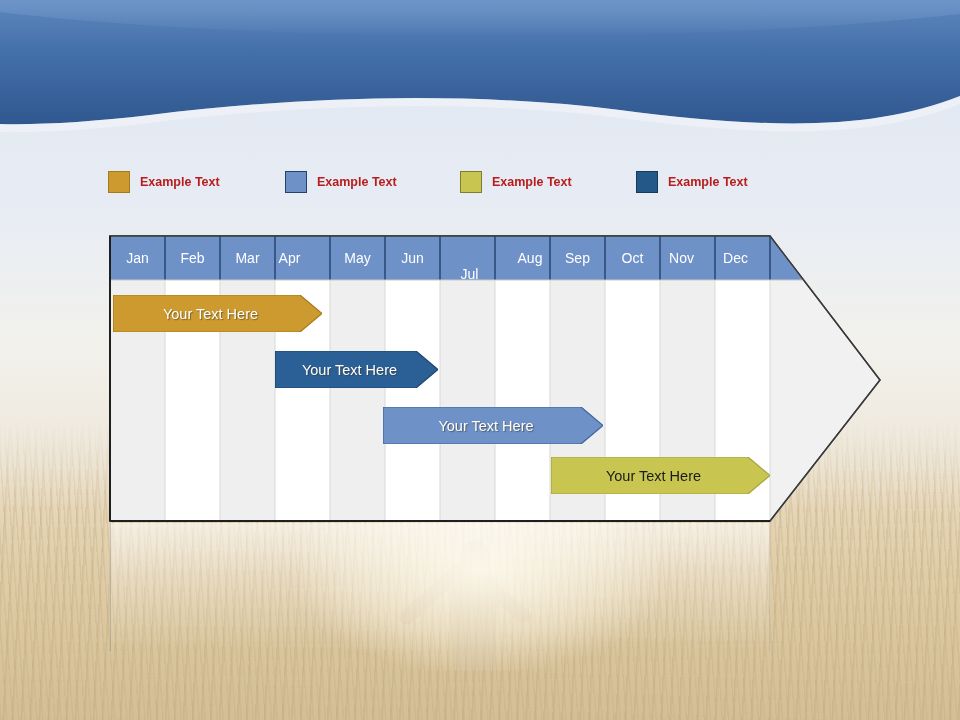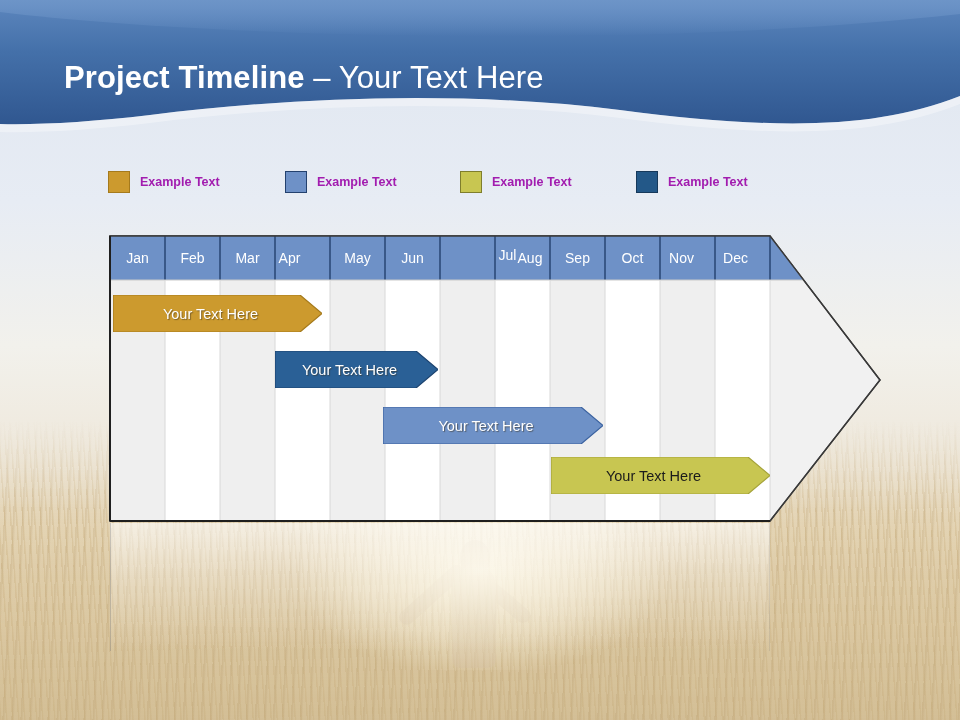--- a/index.html
+++ b/index.html
@@ -60,21 +60,21 @@
     font-size:31px;color:#ffffff;white-space:nowrap;letter-spacing:.1px;
   }
   .title .strong{font-weight:bold;}
   .title .light{font-weight:normal;}
 
   
   .legend{position:absolute;left:108px;top:166px;height:32px;}
   .legend-item{position:absolute;top:0;display:flex;align-items:center;height:32px;}
   .swatch{width:22px;height:22px;border:1.5px solid #23416e;box-sizing:border-box;}
   .legend-label{
-    margin-left:10px;font-size:12.5px;font-weight:bold;color:#a21caf;white-space:nowrap;
+    margin-left:10px;font-size:12.5px;font-weight:bold;color:#b91c1c;white-space:nowrap;
   }
 
   
   .chart{position:absolute;left:0;top:0;width:960px;height:720px;pointer-events:none;}
   .chart svg{display:block;}
 
   .bar{position:absolute;height:37px;}
   .bar svg{display:block;position:absolute;left:0;top:0;}
   .bar-label{
     position:absolute;left:0;top:0;height:37px;width:100%;
@@ -129,23 +129,20 @@
           <stop offset="0%" stop-color="#6e95c8" stop-opacity=".95"></stop>
           <stop offset="100%" stop-color="#6e95c8" stop-opacity="0"></stop>
         </linearGradient>
       </defs>
       <path d="M0,0 L960,0 L960,96 C870,132 760,128 620,110 C470,91 300,96 150,115 C90,122 40,125 0,124 Z" fill="url(#bannerGrad)"></path>
       <path d="M0,0 L960,0 L960,14 C780,34 560,40 340,34 C200,30 80,22 0,12 Z" fill="url(#bannerTopGloss)"></path>
       <path d="M0,124 C40,125 90,122 150,115 C300,96 470,91 620,110 C760,128 870,132 960,96 L960,104 C870,140 760,136 620,118 C470,99 300,104 150,123 C90,130 40,133 0,132 Z" fill="#ffffff" opacity=".35"></path>
     </svg>
   </div>
 
-  <div class="title">
-    <span class="strong">Project Timeline</span><span class="light"> – </span><span class="light">Your Text Here</span>
-  </div>
 
   <div class="legend">
     <div class="legend-item" style="left:0px">
       <span class="swatch" style="background: rgb(204, 154, 46); border-color: rgb(165, 122, 28);"></span>
       <span class="legend-label">Example Text</span>
     </div>
     <div class="legend-item" style="left:177px">
       <span class="swatch" style="background: rgb(110, 145, 199); border-color: rgb(35, 65, 110);"></span>
       <span class="legend-label">Example Text</span>
     </div>
@@ -211,21 +208,21 @@
     </svg>
   </div>
 
   <div id="months">
       <div class="month-label" style="left: 110px; top: 236px; width: 55px;">Jan</div>
       <div class="month-label" style="left: 165px; top: 236px; width: 55px;">Feb</div>
       <div class="month-label" style="left: 220px; top: 236px; width: 55px; border-radius: 18px;">Mar</div>
       <div class="month-label" style="left: 258px; top: 236px; width: 63px;">Apr</div>
       <div class="month-label" style="left: 330px; top: 236px; width: 55px;">May</div>
       <div class="month-label" style="left: 385px; top: 236px; width: 55px;">Jun</div>
-      <div class="month-label" style="left: 440px; top: 233px; width: 59px; margin-left: 38px;">Jul</div>
+      <div class="month-label" style="left: 440px; top: 252px; width: 59px;">Jul</div>
       <div class="month-label" style="left: 495px; top: 236px; width: 70px;">Aug</div>
       <div class="month-label" style="left: 550px; top: 236px; width: 55px;">Sep</div>
       <div class="month-label" style="left: 605px; top: 236px; width: 55px;">Oct</div>
       <div class="month-label" style="left: 660px; top: 236px; width: 43px;">Nov</div>
       <div class="month-label" style="left: 715px; top: 236px; width: 41px;">Dec</div>
     </div>
   <div id="bars">
       <div class="bar" style="left: 113px; top: 295px; width: 209px;">
         <svg width="209" height="37" viewBox="0 0 209 37">
           <path d="M0,0 L187,0 L209,18.5 L187,37 L0,37 Z" fill="#cc9a2e" stroke="#a57a1c" stroke-width="1.2"></path>

